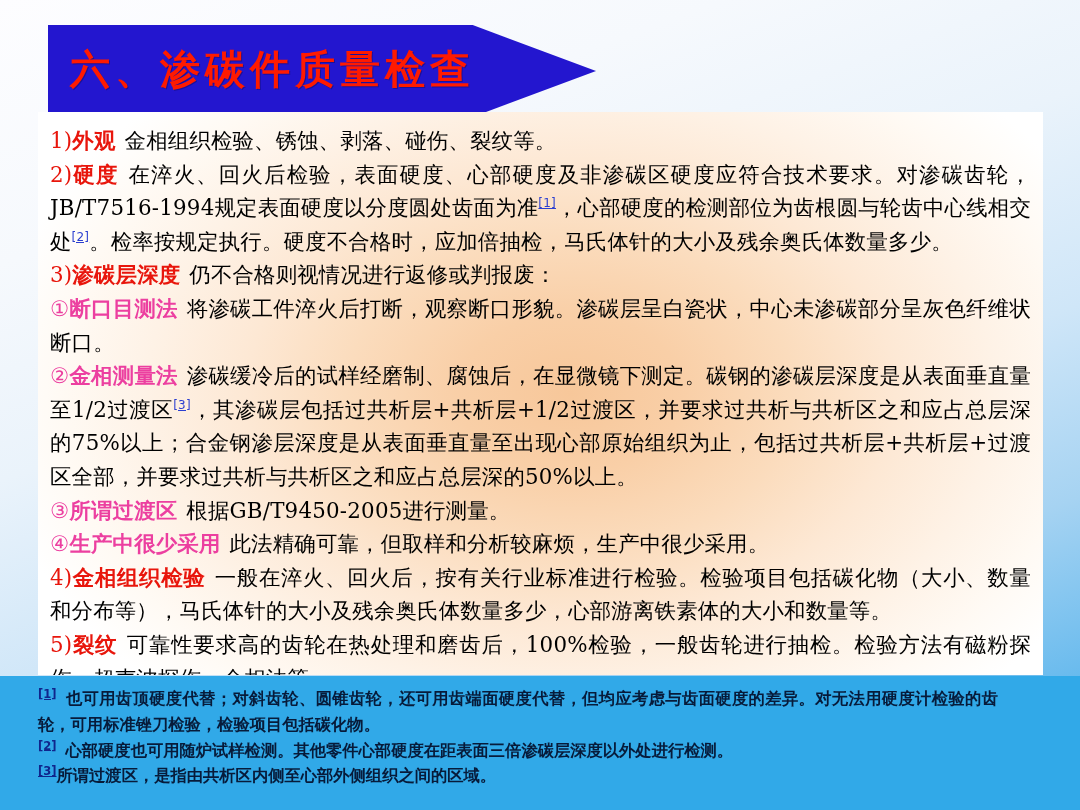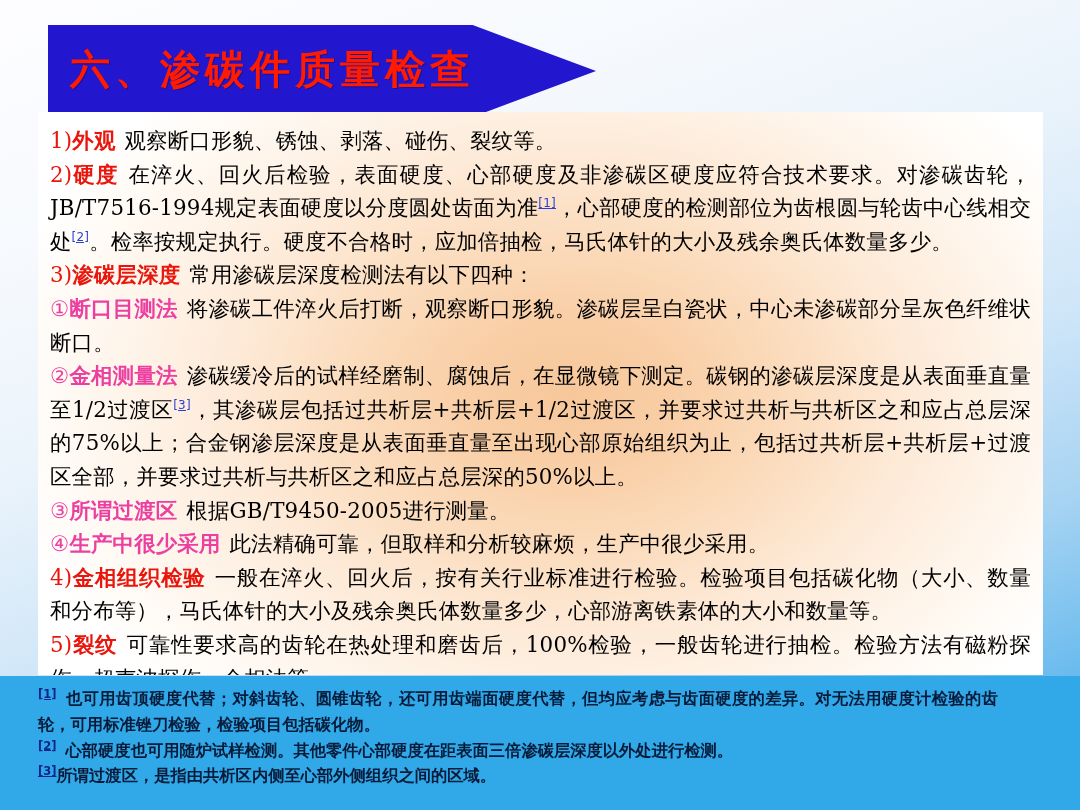--- a/index.html
+++ b/index.html
@@ -161,25 +161,25 @@
 <div id="slide">
 
   <div id="title-banner">
     <div class="shape"></div>
     <div class="title-text">六、渗碳件质量检查</div>
   </div>
 
   <div id="content-panel">
     <div id="body-text">
 
-      <p><span class="num-red">1)</span><span class="lbl-red">外观</span><span class="sp"></span><span>观察断口形貌、锈蚀、剥落、碰伤、裂纹等。</span></p>
+      <p><span class="num-red">1)</span><span class="lbl-red">外观</span><span class="sp"></span><span>金相组织检验、锈蚀、剥落、碰伤、裂纹等。</span></p>
 
       <p><span class="num-red">2)</span><span class="lbl-red">硬度</span><span class="sp"></span><span>在淬火、回火后检验，表面硬度、心部硬度及非渗碳区硬度应符合技术要求。对渗碳齿轮，JB/T7516-1994规定表面硬度以分度圆处齿面为准</span><sup class="fn">[1]</sup><span>，心部硬度的检测部位为齿根圆与轮齿中心线相交处</span><sup class="fn">[2]</sup><span>。检率按规定执行。硬度不合格时，应加倍抽检，马氏体针的大小及残余奥氏体数量多少。</span></p>
 
-      <p><span class="num-red">3)</span><span class="lbl-red">渗碳层深度</span><span class="sp"></span><span>常用渗碳层深度检测法有以下四种：</span></p>
+      <p><span class="num-red">3)</span><span class="lbl-red">渗碳层深度</span><span class="sp"></span><span>仍不合格则视情况进行返修或判报废：</span></p>
 
       <p><span class="num-pink">①</span><span class="lbl-pink">断口目测法</span><span class="sp"></span><span>将渗碳工件淬火后打断，观察断口形貌。渗碳层呈白瓷状，中心未渗碳部分呈灰色纤维状断口。</span></p>
 
       <p><span class="num-pink">②</span><span class="lbl-pink">金相测量法</span><span class="sp"></span><span>渗碳缓冷后的试样经磨制、腐蚀后，在显微镜下测定。碳钢的渗碳层深度是从表面垂直量至1/2过渡区</span><sup class="fn">[3]</sup><span>，其渗碳层包括过共析层+共析层+1/2过渡区，并要求过共析与共析区之和应占总层深的75%以上；合金钢渗层深度是从表面垂直量至出现心部原始组织为止，包括过共析层+共析层+过渡区全部，并要求过共析与共析区之和应占总层深的50%以上。</span></p>
 
       <p><span class="num-pink">③</span><span class="lbl-pink">所谓过渡区</span><span class="sp"></span><span>根据GB/T9450-2005进行测量。</span></p>
 
       <p><span class="num-pink">④</span><span class="lbl-pink">生产中很少采用</span><span class="sp"></span><span>此法精确可靠，但取样和分析较麻烦，生产中很少采用。</span></p>
 
       <p><span class="num-red">4)</span><span class="lbl-red">金相组织检验</span><span class="sp"></span><span>一般在淬火、回火后，按有关行业标准进行检验。检验项目包括碳化物（大小、数量和分布等），马氏体针的大小及残余奥氏体数量多少，心部游离铁素体的大小和数量等。</span></p>

